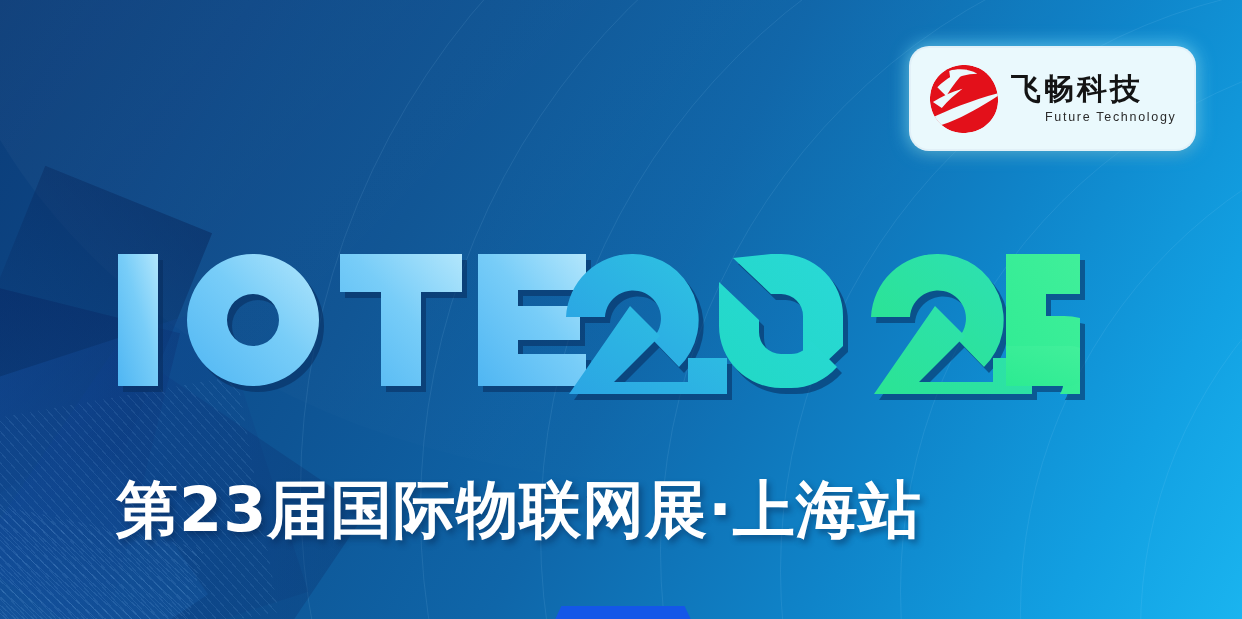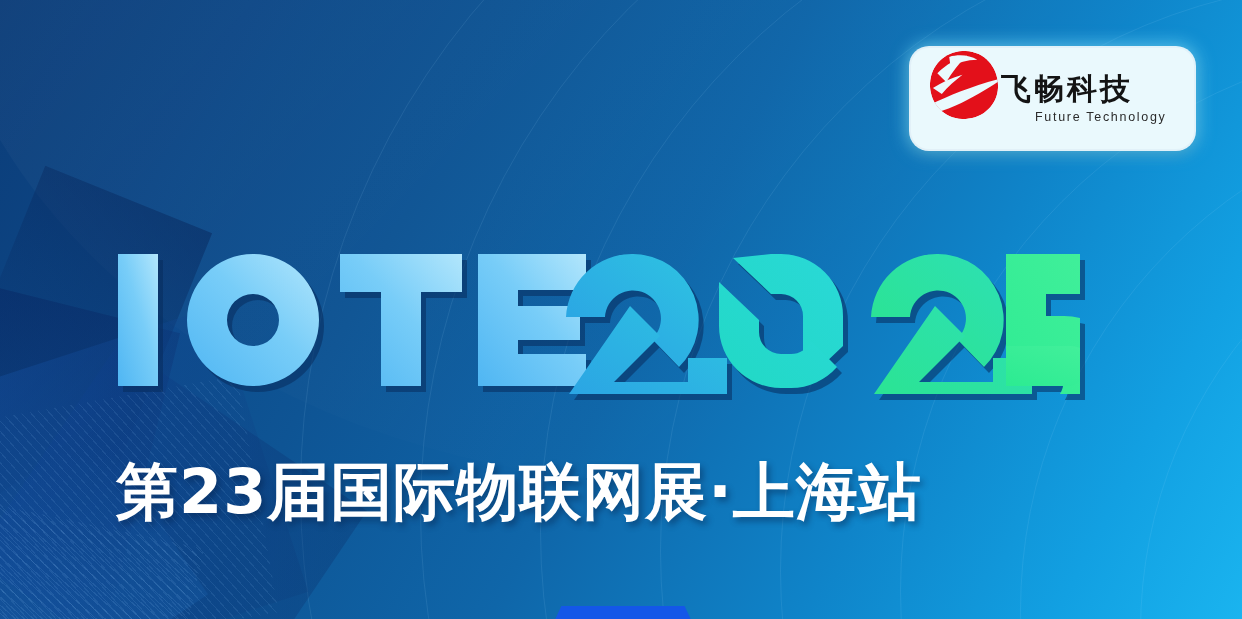--- a/index.html
+++ b/index.html
@@ -88,22 +88,23 @@
 
   
   #logo-badge{
     position:absolute;right:48px;top:48px;
     width:283px;height:101px;
     background:#eaf9fd;
     border-radius:18px;
     box-shadow:0 0 0 2px rgba(255,255,255,.85),
                0 0 16px 5px rgba(120,225,255,.65),
                0 4px 14px rgba(2,28,60,.35);
-    display:flex;
+    display:flex;align-items:center;
     padding:0 16px;box-sizing:border-box;
+    gap:10px;
   }
   .logo-mark{
     width:74px;height:74px;flex:0 0 74px;position:relative;
   }
   .logo-text{display:flex;flex-direction:column;justify-content:center;line-height:1;}
   .logo-cn{
     font-size:30px;font-weight:700;color:#141414;
     letter-spacing:3px;
     font-family:"DejaVu Sans","Liberation Sans",sans-serif;
   }
@@ -118,21 +119,21 @@
     height:148px;
     display:flex;align-items:flex-start;
   }
   .wordmark{
     height:148px;
     filter:drop-shadow(5px 6px 0 rgba(7,44,92,.55));
   }
 
   
   #subtitle{
-    position:absolute;left:116px;top:450px;
+    position:absolute;left:116px;top:468px;
     font-size:62px;
     font-weight:700;
     color:#ffffff;
     letter-spacing:1px;
     white-space:nowrap;
     text-shadow:3px 4px 6px rgba(4,32,70,.45);
     font-family:"DejaVu Sans","Liberation Sans",sans-serif;
   }
 </style>
 </head>

